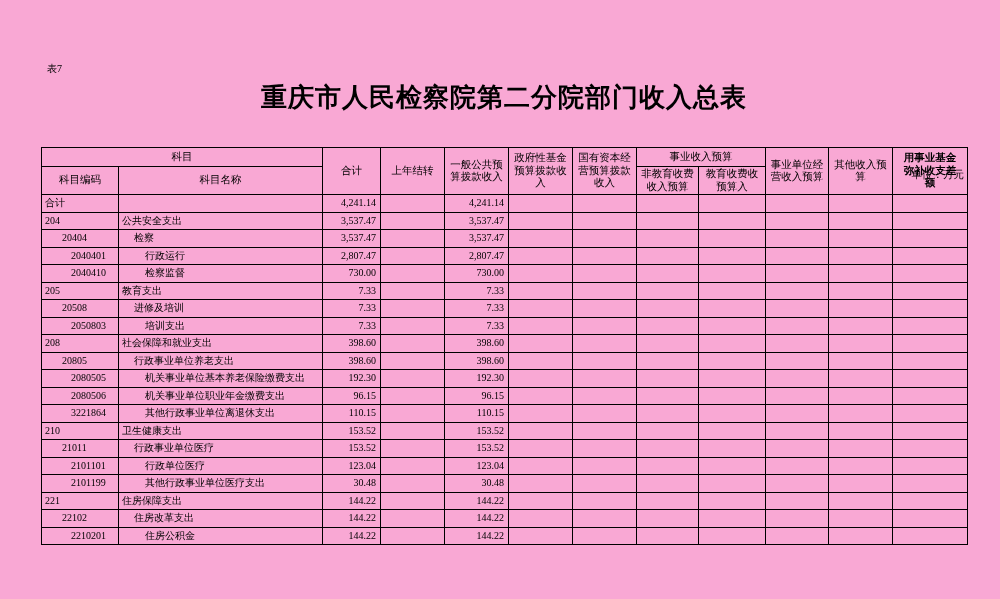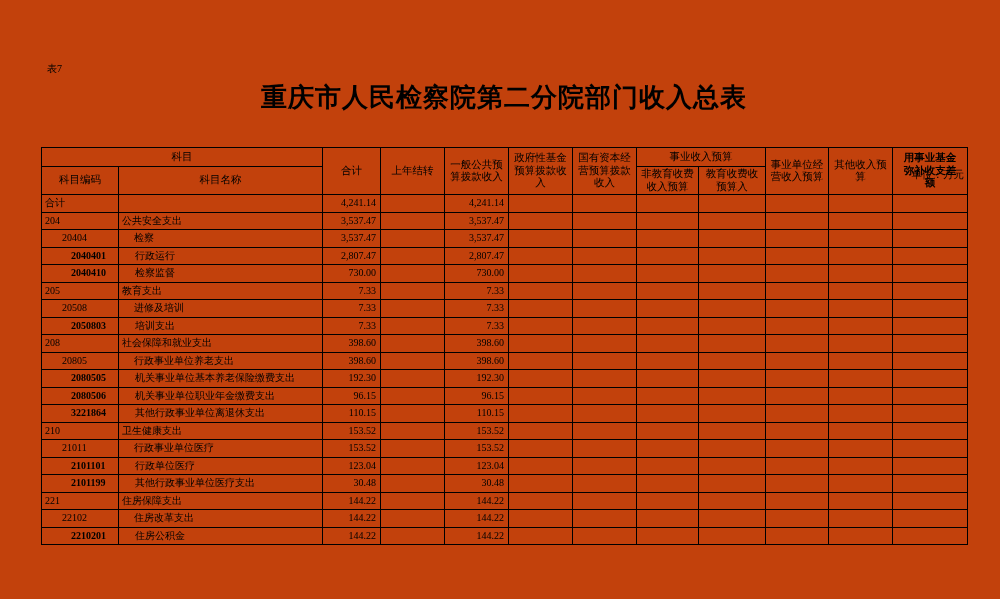--- a/index.html
+++ b/index.html
@@ -1,21 +1,21 @@
 <!DOCTYPE html>
 <html><head>
 <meta charset="utf-8">
 <style>
   * { margin: 0; padding: 0; box-sizing: border-box; }
   html, body { background: #ffffff; }
   .sheet {
     position: relative;
     width: 1000px;
     height: 599px;
-    background: #c2410c;
+    background: #f9a8d4;
     color: #000000;
     font-family: "Liberation Serif", "DejaVu Serif", serif;
     overflow: hidden;
   }
   .table-label {
     position: absolute;
     left: 47px;
     top: 62px;
     font-size: 10px;
   }
@@ -65,24 +65,24 @@
     height: 17.5px;
     line-height: 16px;
     vertical-align: middle;
     white-space: nowrap;
     padding: 0;
   }
   td.code, td.name { text-align: left; }
   td.num { text-align: right; padding-right: 4px; }
   td.code.lvl0 { padding-left: 3px; }
   td.code.lvl1 { padding-left: 20px; }
-  td.code.lvl2 { padding-left: 29px; font-weight: bold; }
+  td.code.lvl2 { padding-left: 29px; }
   td.name.lvl0 { padding-left: 3px; }
   td.name.lvl1 { padding-left: 15px; }
-  td.name.lvl2 { padding-left: 16px; }
+  td.name.lvl2 { padding-left: 26px; }
 </style>
 </head>
 <body>
 
 <div class="sheet">
   <div class="table-label">表7</div>
   <div class="title">重庆市人民检察院第二分院部门收入总表</div>
   <div class="unit-note">单位：万元</div>
 
   <table class="grid">

